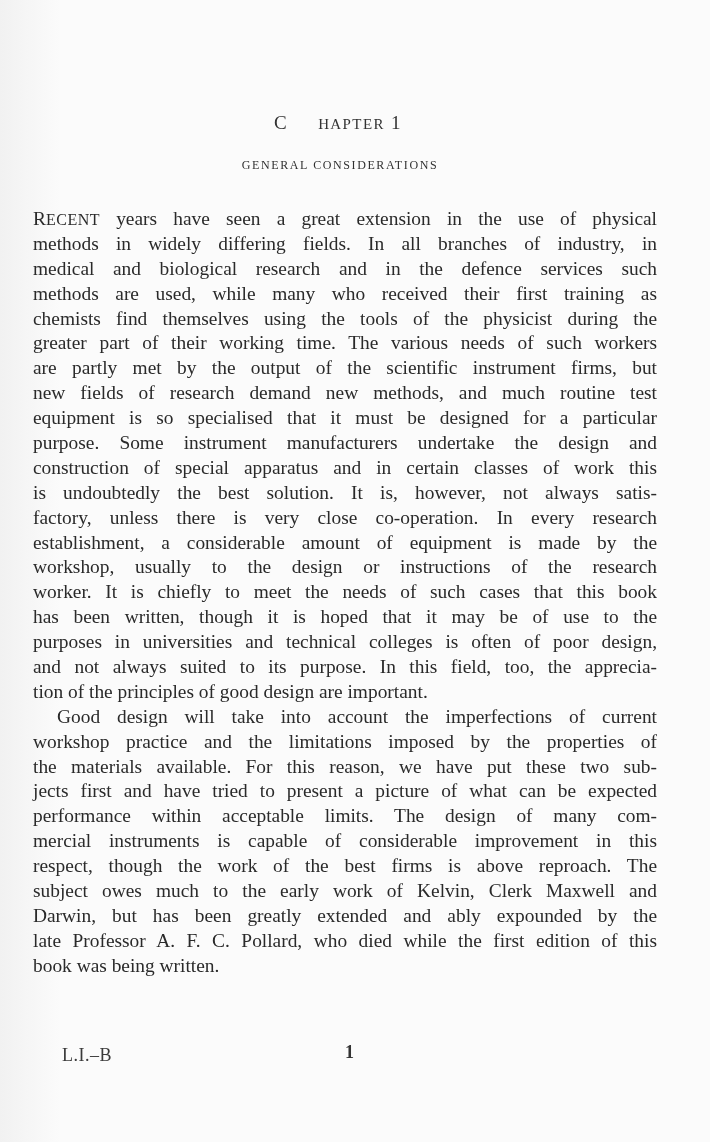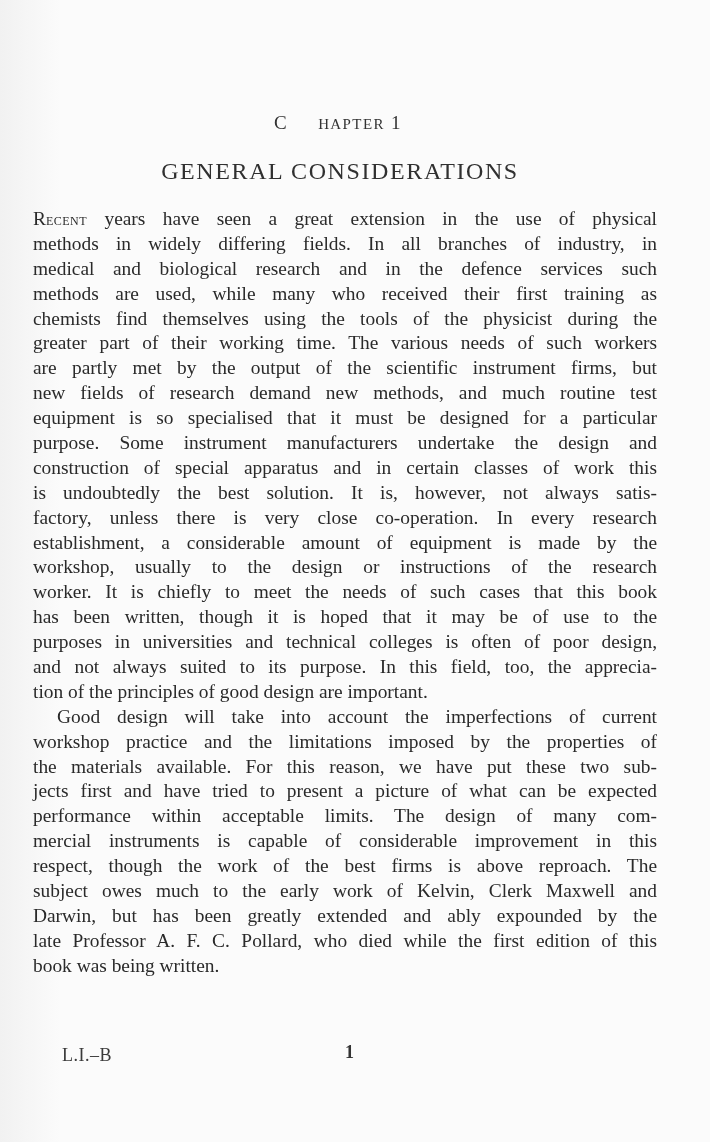--- a/index.html
+++ b/index.html
@@ -14,33 +14,33 @@
     position: absolute; left: 0; top: 0; width: 60px; height: 1142px;
     background: linear-gradient(to right, #f1f1f1, rgba(251,251,251,0));
   }
   .chapter-label {
     position: absolute; top: 112px; left: 0; width: 676px; text-align: center;
     font-size: 19px; letter-spacing: 1.4px; color: #333;
   }
   .chapter-label .sc { font-size: 15px; margin-left: 30px; }
   .chapter-title {
     position: absolute; top: 158px; left: 0; width: 680px; text-align: center;
-    font-size: 24px; letter-spacing: 1.6px; color: #303030;
+    font-size: 12px; letter-spacing: 1.6px; color: #303030;
   }
   .body-text {
     position: absolute; left: 33px; top: 207px; width: 624px;
   }
   .line {
     display: block; height: 24.9px; line-height: 24.9px;
     font-size: 19.4px; white-space: nowrap;
     text-align: justify; text-align-last: justify;
   }
   .line.last { text-align-last: left; }
   .line.indent { padding-left: 24px; }
-  .line .sc { font-size: 12px; letter-spacing: 0.5px; }
+  .line .sc { font-size: 16px; letter-spacing: 0.5px; }
   .footer-sig {
     position: absolute; top: 1045px; left: 62px;
     font-size: 18px; color: #3a3a3a; letter-spacing: 0.5px;
   }
   .page-number {
     position: absolute; top: 1042px; left: 345px;
     font-size: 18px; font-weight: bold; color: #333;
   }
 </style>
 </head>

